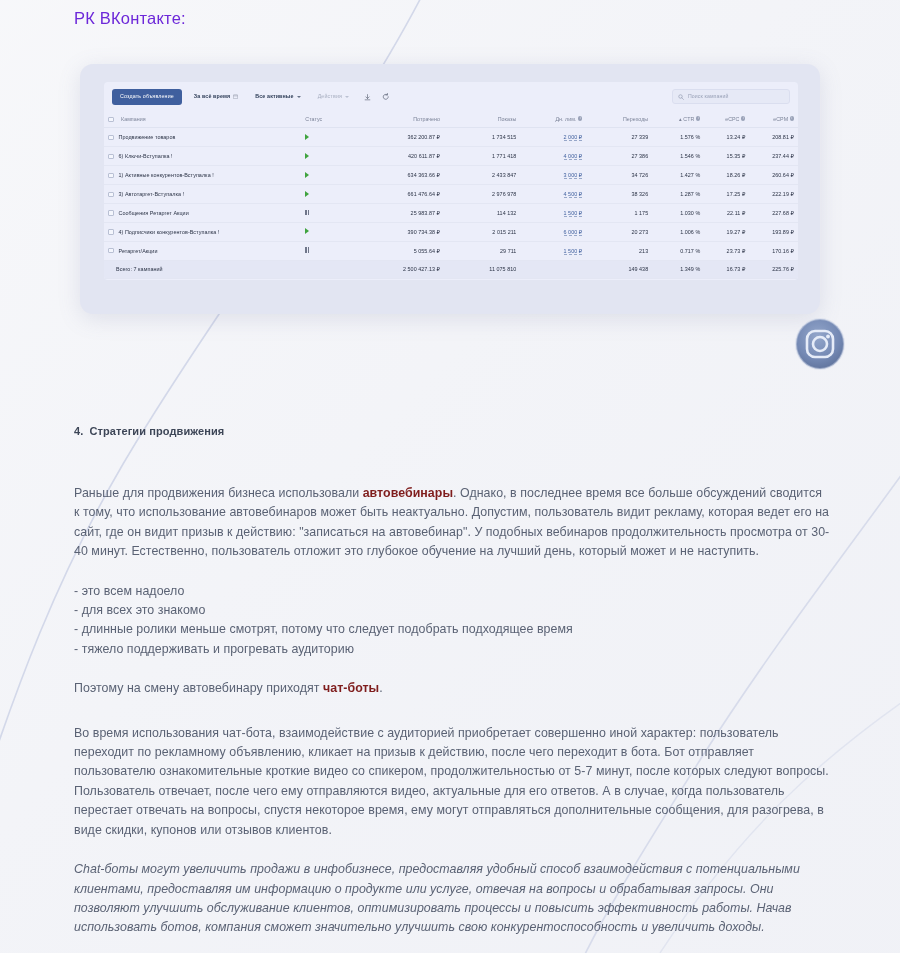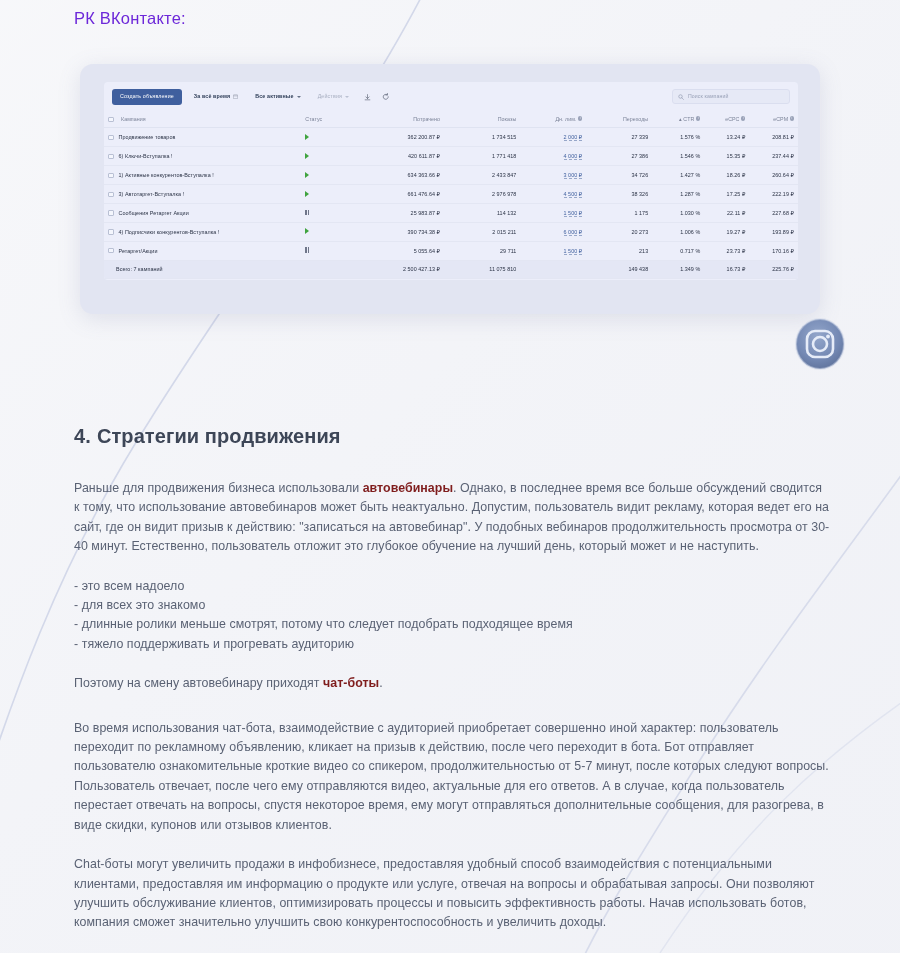--- a/index.html
+++ b/index.html
@@ -254,40 +254,40 @@
 
   
   .article {
     position: absolute;
     left: 74px;
     top: 425px;
     width: 756px;
   }
 
   h2.heading {
-    font-size: 20px;
+    font-size: 11px;
     font-weight: 700;
     color: #3d4657;
     letter-spacing: .1px;
-    margin-bottom: 31px;
+    margin-bottom: 47px;
   }
   h2.heading .num { margin-right: 6px; }
 
   p.para, .list-block {
     font-size: 12.4px;
     line-height: 19.4px;
     color: #5a6274;
     letter-spacing: .05px;
     margin-bottom: 20px;
     text-align: left;
   }
   p.para b { color: #7f1d1d; font-weight: 700; }
   .list-block div { font-size: 12.4px; line-height: 19.4px; }
   p.tight { margin-bottom: 25px; }
-  p.last { margin-bottom: 16px; }
+  p.last { margin-bottom: 16px; font-style: italic; }
 </style>
 </head>
 <body>
 
 <div class="bg-layer">
   <svg width="900" height="953" viewBox="0 0 900 953" fill="none">
     <defs>
       <linearGradient id="gfade" x1="0" y1="0" x2="1" y2="1">
         <stop offset="0%" stop-color="#ffffff" stop-opacity="0.85"></stop>
         <stop offset="100%" stop-color="#e9ebf4" stop-opacity="0.4"></stop>

